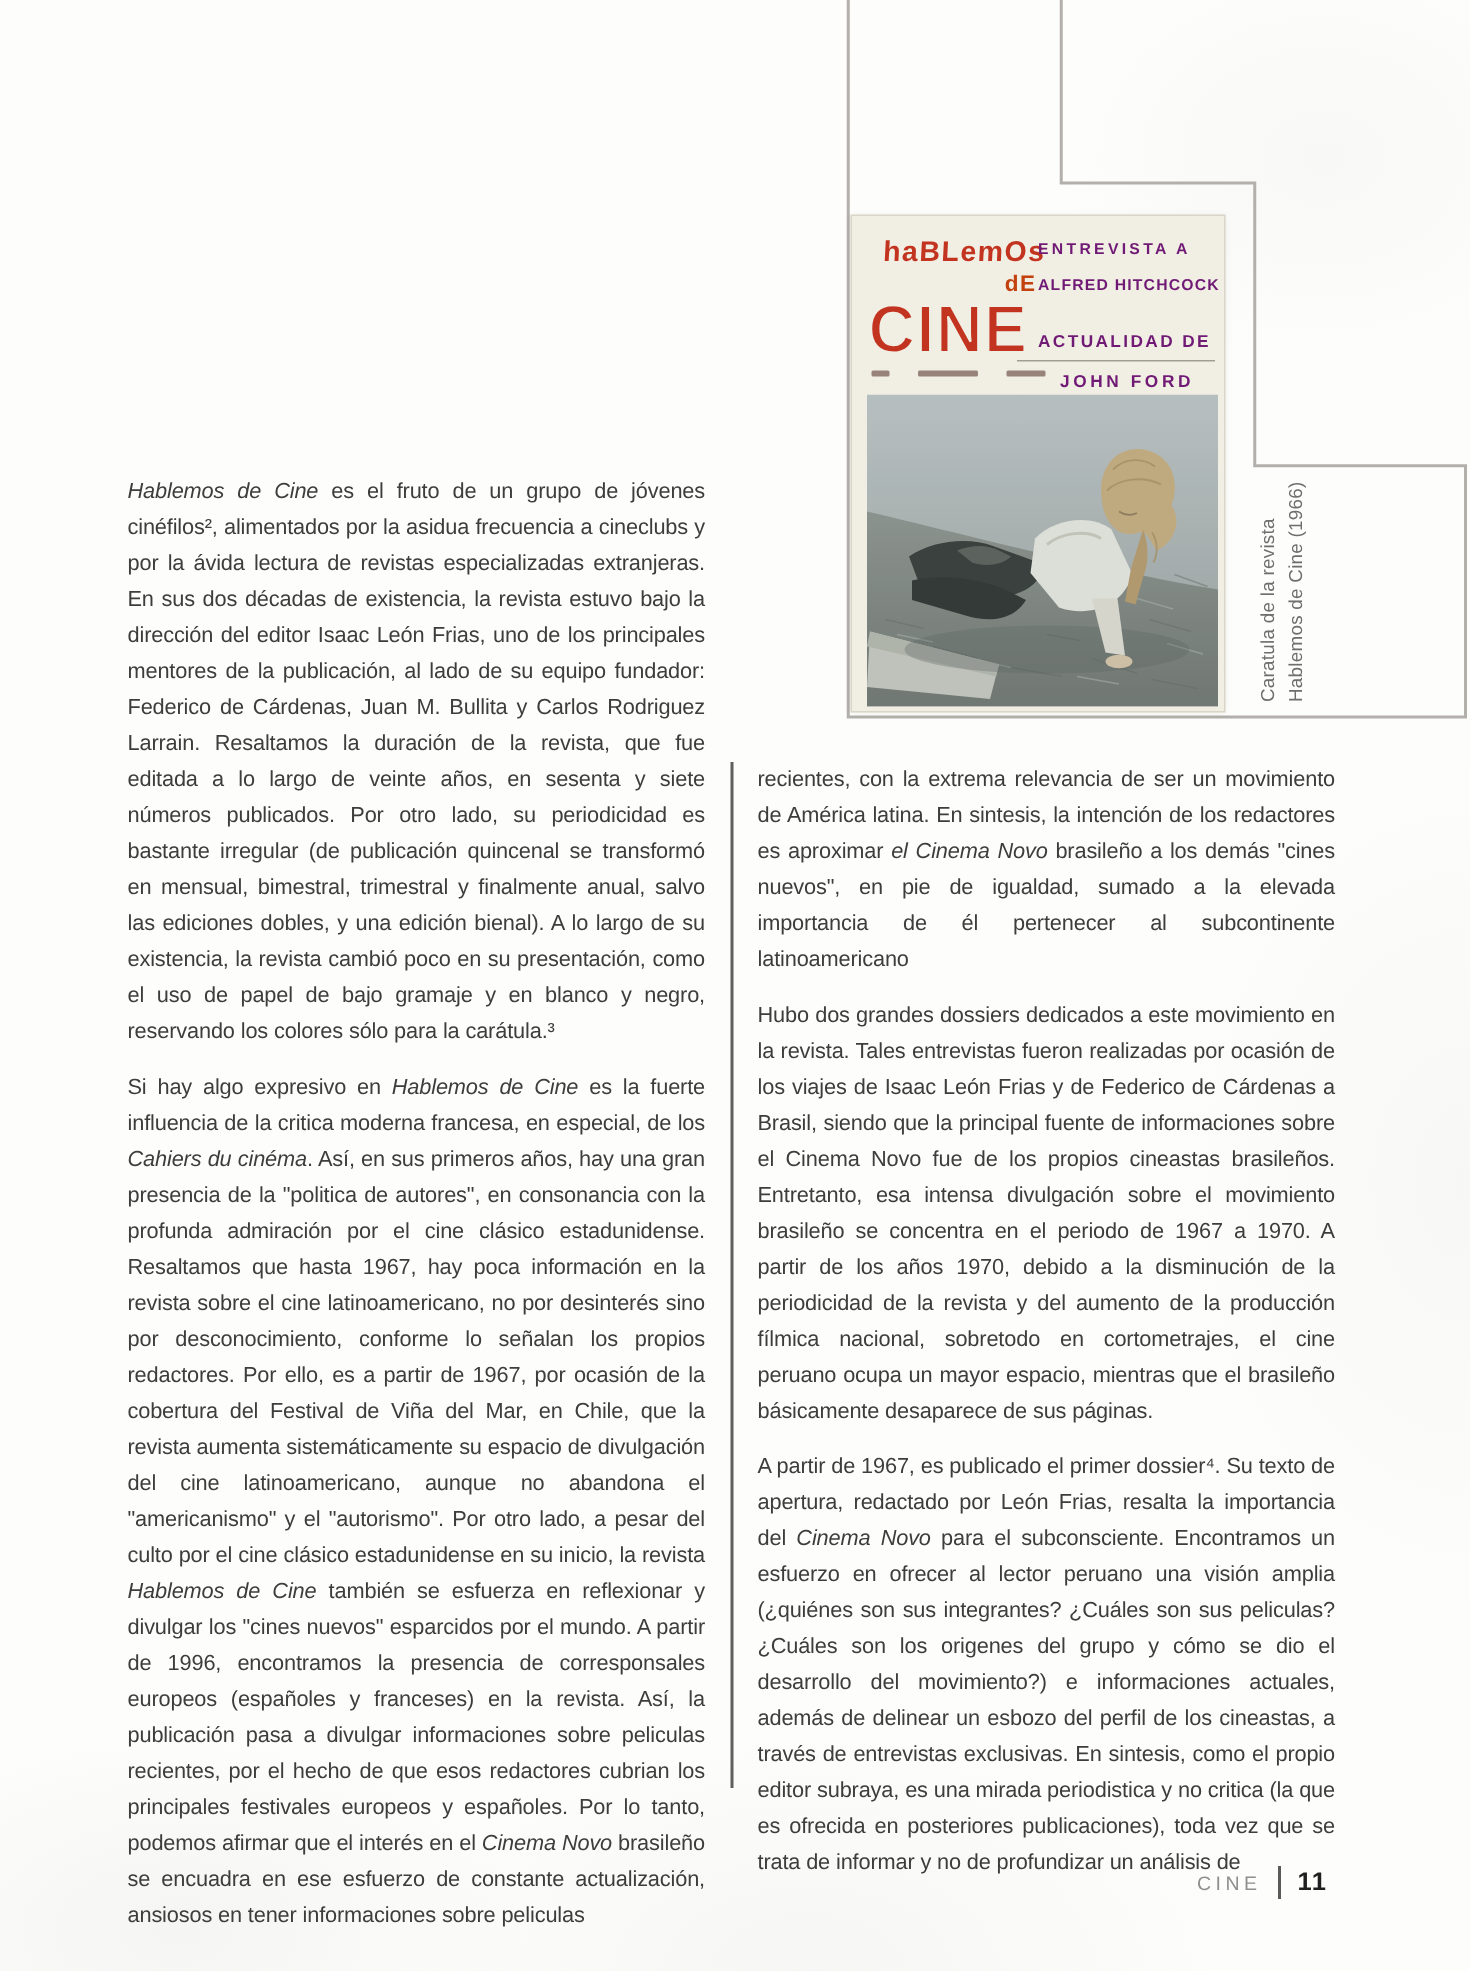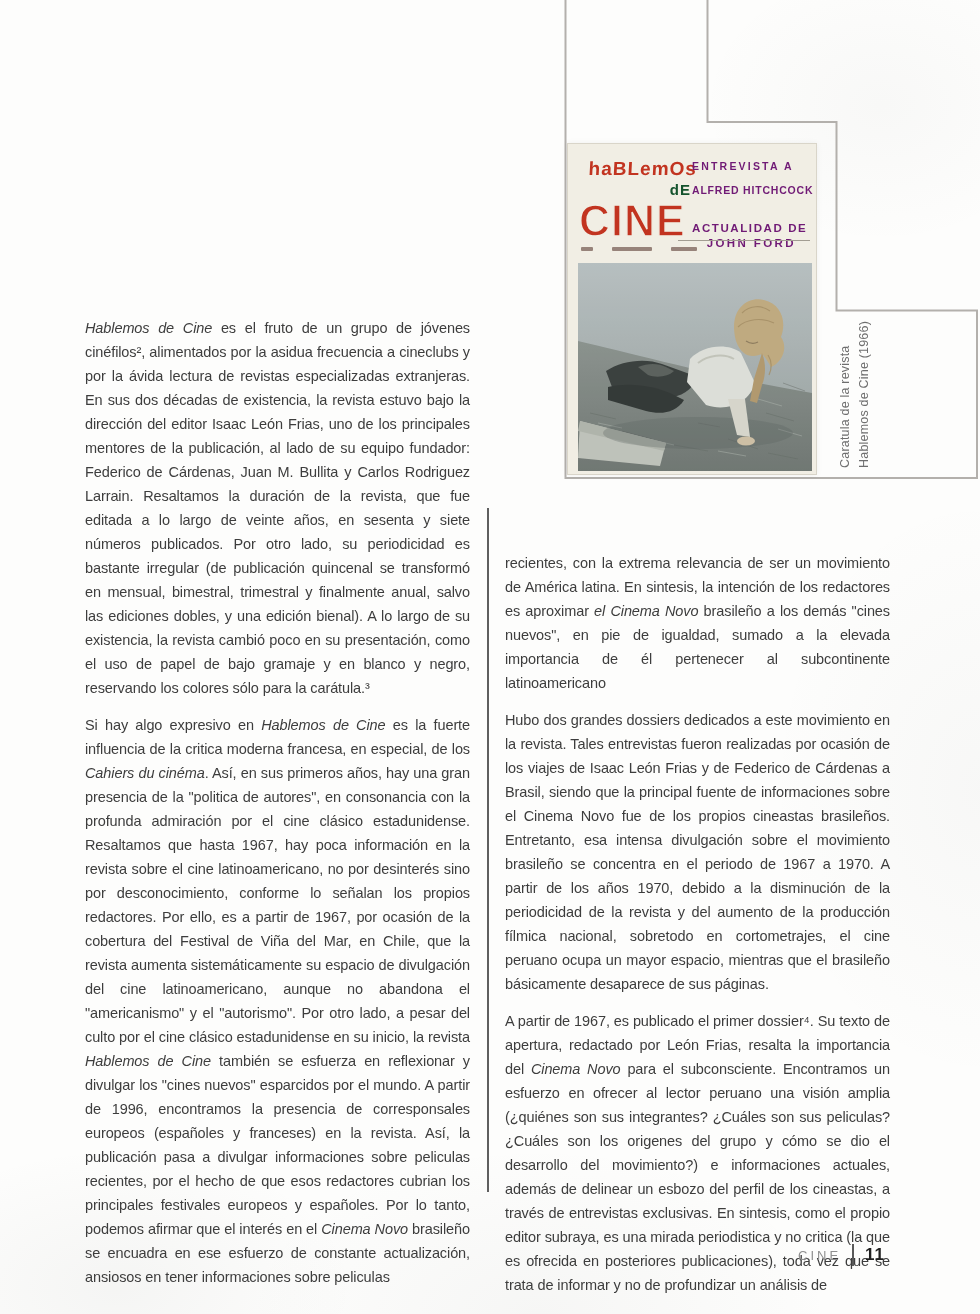--- a/index.html
+++ b/index.html
@@ -19,53 +19,53 @@
     position:absolute;left:567px;top:143px;width:250px;height:332px;
     background:#f1eee4;border:1px solid #d9d5c9;box-sizing:border-box;
     box-shadow:0 0 6px rgba(0,0,0,.06);
   }
   .masthead{position:absolute;left:0;top:0;width:100%;height:118px;}
   .logo{position:absolute;left:11px;top:14px;width:118px;text-align:right;}
   .logo-hablemos{
     display:block;font-size:19px;font-weight:700;color:#c23420;
     letter-spacing:1px;transform:skewX(-3deg);
   }
-  .logo-de{display:block;font-size:15px;font-weight:700;color:#14532d;letter-spacing:1px;margin:1px 6px 0 0;}
+  .logo-de{display:block;font-size:15px;font-weight:700;color:#c2410c;letter-spacing:1px;margin:1px 6px 0 0;}
   .logo-cine{
     display:block;font-size:43px;line-height:40px;font-weight:900;color:#c23420;
     -webkit-text-stroke:1.4px #f1eee4;letter-spacing:1px;text-align:left;
     transform:scaleY(1.04);margin-top:2px;
   }
   .headlines{position:absolute;left:124px;top:16px;width:104px;color:#701a75;}
   .hl{display:block;font-weight:700;white-space:nowrap;}
   .hl-1{font-size:10.5px;letter-spacing:2.2px;}
   .hl-2{font-size:10.5px;letter-spacing:.8px;margin-top:12px;}
   .hl-3{font-size:11.5px;letter-spacing:1.6px;margin-top:26px;}
-  .hl-4{font-size:11.5px;letter-spacing:2.4px;margin-top:3px;text-align:right;}
+  .hl-4{font-size:11.5px;letter-spacing:2.4px;margin-top:15px;text-align:right;}
   .masthead-rule{position:absolute;left:110px;top:96px;width:132px;height:1px;background:#a29d92;}
   .fineprint{position:absolute;left:13px;top:103px;display:flex;gap:19px;align-items:center;}
   .fineprint i{display:block;height:3.5px;background:#97837a;border-radius:1px;}
   .fp-1{width:12px;}.fp-2{width:40px;}.fp-3{width:26px;}
   .cover-photo{position:absolute;left:10px;top:119px;width:234px;height:208px;display:block;}
   
   .cover-caption{
     position:absolute;left:836px;top:468px;width:184px;
     transform:rotate(-90deg);transform-origin:0 0;
     font-size:12.5px;line-height:19px;color:#6e6e6e;letter-spacing:.2px;
   }
   .cover-caption span{display:block;white-space:nowrap;}
   
   .col{
     position:absolute;width:385px;text-align:justify;
     font-size:14.5px;line-height:24px;color:#3d3d3d;letter-spacing:-0.1px;
   }
   .col p{margin:0 0 13px 0;}
   .col em{font-style:italic;}
   .col-left{left:85px;top:316px;}
-  .col-right{left:505px;top:551px;}
+  .col-right{left:505px;top:508px;}
   .column-divider{position:absolute;left:487px;top:508px;width:1.5px;height:684px;background:#5f5f5f;}
   
   .footer{position:absolute;left:798px;top:1244px;display:flex;align-items:center;gap:11px;}
   .footer-section{font-size:13px;letter-spacing:3px;color:#8f8f8f;}
   .footer-divider{width:2px;height:22px;background:#5a5a5a;}
   .footer-page{font-size:17px;font-weight:700;color:#1f1f1f;letter-spacing:1px;text-align:right;}
 </style>
 </head>
 <body>
 

